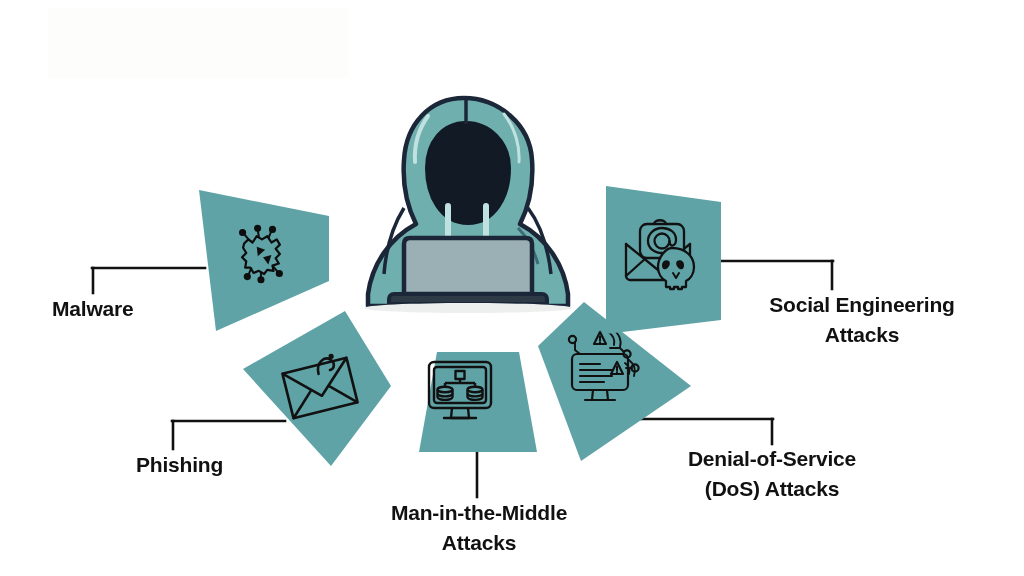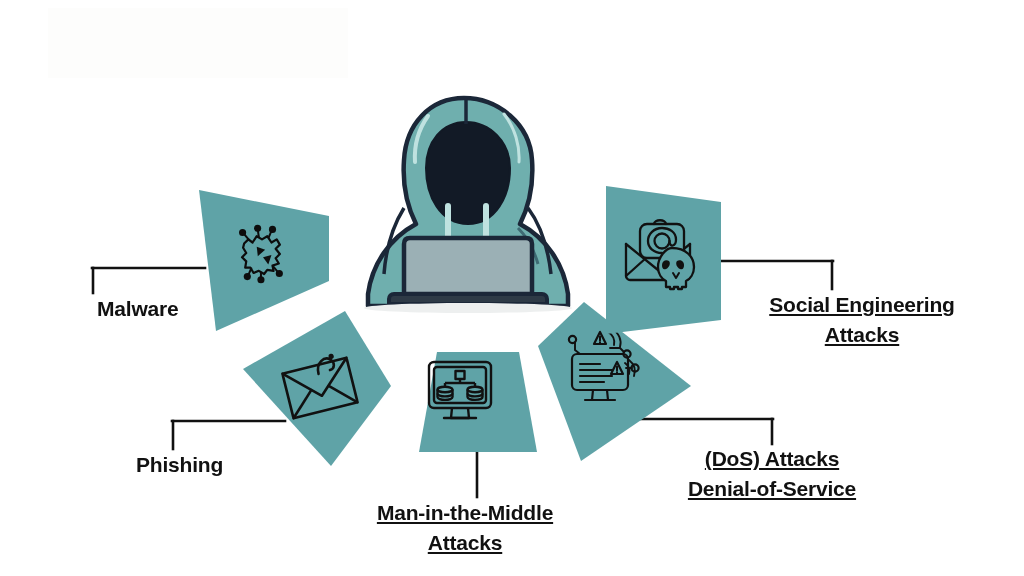--- a/index.html
+++ b/index.html
@@ -39,26 +39,26 @@
     position: absolute;
     color: #111111;
     font-family: "Liberation Sans", sans-serif;
     font-size: 21px;
     font-weight: 600;
     line-height: 1.42;
     letter-spacing: -0.2px;
     white-space: nowrap;
   }
   .label .line { display: block; }
-  .label.center { text-align: center; text-decoration: underline; }
+  .label.center { text-align: center; }
   .label.left { text-align: left; }
 
-  #label-malware      { left: 52px;  top: 294px; text-align: left; margin-left: 45px; }
+  #label-malware      { left: 52px;  top: 294px; text-align: left; }
   #label-phishing     { left: 136px; top: 450px; text-align: right; }
-  #label-mitm         { left: 356px; top: 498px; text-align: center; width: 218px; }
+  #label-mitm         { left: 370px; top: 498px; text-align: center; width: 218px; }
   #label-dos          { left: 672px; top: 444px; text-align: center; width: 200px; }
   #label-social       { left: 752px; top: 290px; text-align: center; width: 220px; }
 </style>
 </head>
 <body>
 
 <div id="canvas">
 
   <div class="faint-band"></div>
 
@@ -221,22 +221,22 @@
   <div class="label left" id="label-phishing">
     <span class="line">Phishing</span>
   </div>
 
   <div class="label center" id="label-mitm">
     <span class="line">Man-in-the-Middle</span>
     <span class="line">Attacks</span>
   </div>
 
   <div class="label center" id="label-dos">
+    <span class="line">Denial-of-Service</span>
     <span class="line">(DoS) Attacks</span>
-    <span class="line">Denial-of-Service</span>
   </div>
 
   <div class="label center" id="label-social">
     <span class="line">Social Engineering</span>
     <span class="line">Attacks</span>
   </div>
 
 </div>
 
 </body></html>

